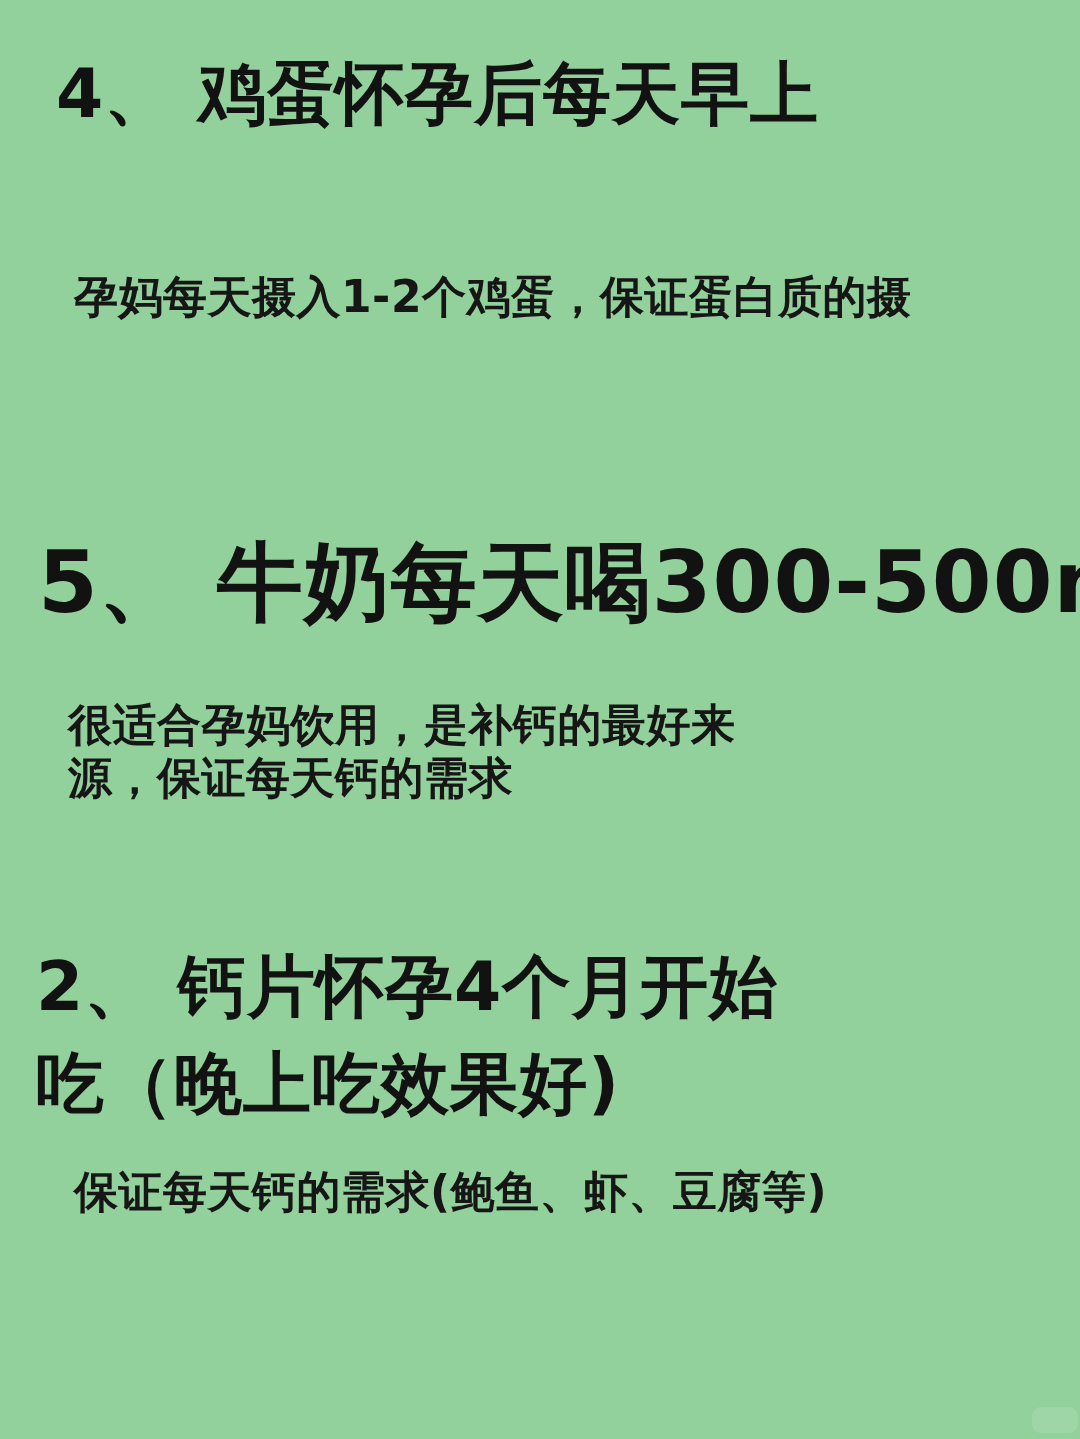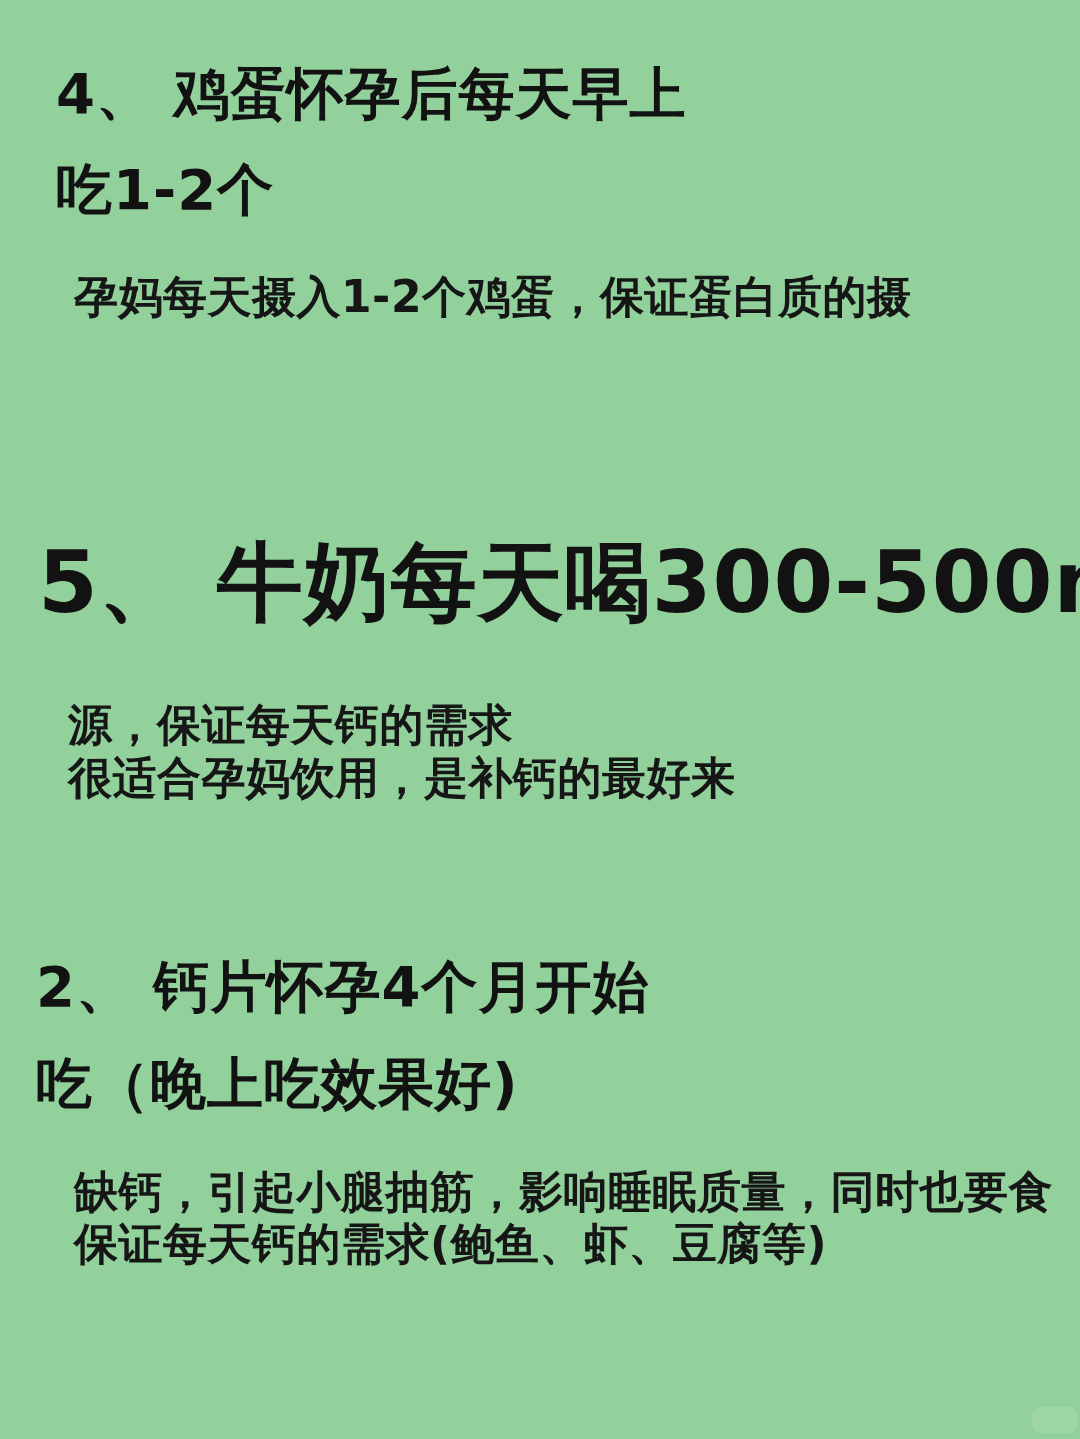--- a/index.html
+++ b/index.html
@@ -11,21 +11,21 @@
     position: relative;
     width: 1080px;
     height: 1439px;
     background: #92d19b;
     overflow: hidden;
     color: #141414;
   }
   .section-heading {
     position: absolute;
     font-weight: bold;
-    font-size: 56px;
+    font-size: 68px;
     line-height: 96px;
     letter-spacing: 1px;
     color: #121212;
     white-space: nowrap;
   }
   .section-body {
     position: absolute;
     font-weight: bold;
     font-size: 44px;
     line-height: 53px;
@@ -54,38 +54,36 @@
     border-radius: 9px;
   }
 </style>
 </head>
 <body>
 
 <div class="page">
 
   <div class="section-heading" id="s1-heading">
     <span class="h-line">4、 鸡蛋怀孕后每天早上</span>
-    <span class="h-line">吃1-2个</span>
   </div>
   <div class="section-body" id="s1-body">
     <span class="b-line">孕妈每天摄入1-2个鸡蛋，保证蛋白质的摄</span>
   </div>
 
   <div class="section-heading" id="s2-heading">
     <span class="h-line">5、 牛奶每天喝300-500ml</span>
   </div>
   <div class="section-body" id="s2-body">
+    <span class="b-line">很适合孕妈饮用，是补钙的最好来</span>
     <span class="b-line">源，保证每天钙的需求</span>
-    <span class="b-line">很适合孕妈饮用，是补钙的最好来</span>
   </div>
 
   <div class="section-heading" id="s3-heading">
     <span class="h-line">2、 钙片怀孕4个月开始</span>
     <span class="h-line">吃（晚上吃效果好)</span>
   </div>
   <div class="section-body" id="s3-body">
-    <span class="b-line">缺钙，引起小腿抽筋，影响睡眠质量，同时也要食</span>
     <span class="b-line">保证每天钙的需求(鲍鱼、虾、豆腐等)</span>
   </div>
 
   <div class="watermark-remnant"></div>
 
 </div>
 
 </body></html>

